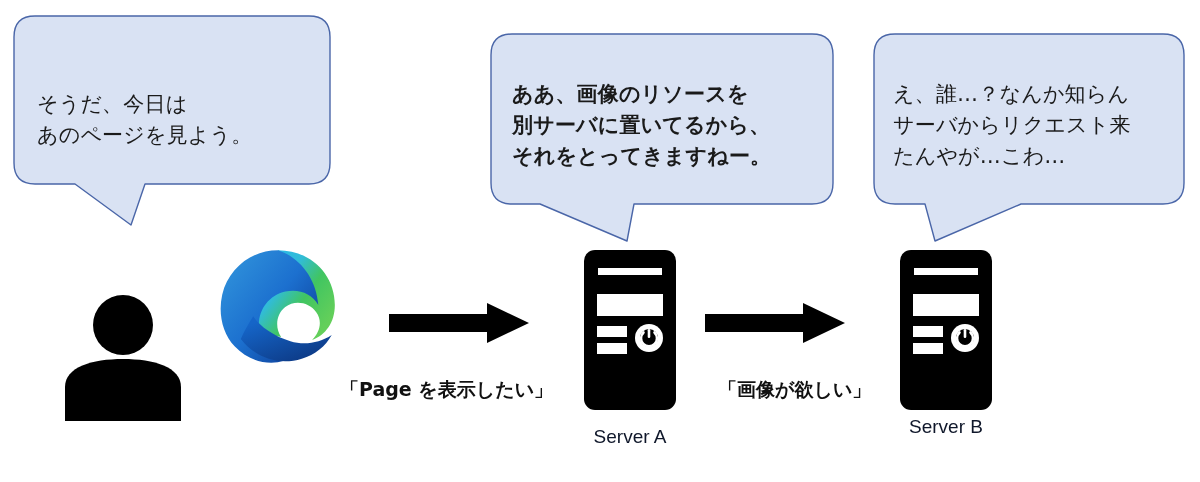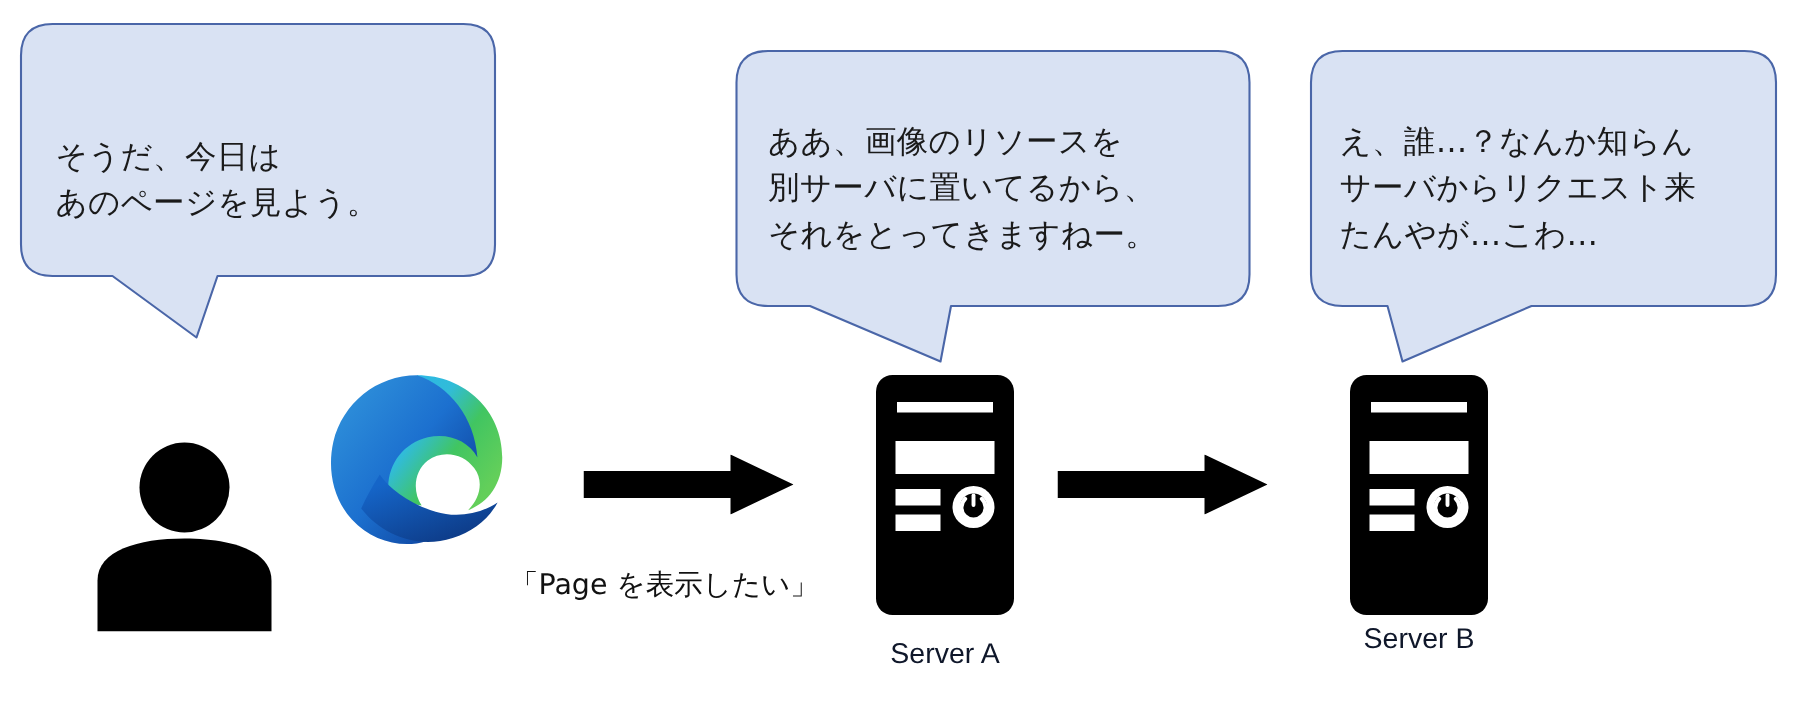--- a/index.html
+++ b/index.html
@@ -68,20 +68,21 @@
     white-space: nowrap;
   }
 
   
   .caption {
     position: absolute;
     font-family: "DejaVu Sans", "Liberation Sans", sans-serif;
     font-size: 19px;
     color: #111111;
     white-space: nowrap;
+    font-weight: bold;
   }
 </style>
 </head>
 <body>
 
 <div id="canvas">
 
   <div class="bubble-wrap" style="left:13px; top:15px; width:268px; height:212px;">
     <svg class="bubble-svg" width="318" height="212" viewBox="0 0 318 212">
       <path d="M 22,1 L 296,1 Q 317,1 317,22 L 317,148 Q 317,169 296,169
@@ -89,21 +90,21 @@
     </svg>
     <div class="bubble-text" style="left:24px; top:74px;"><span>そうだ、今日は</span>
 <span>あのページを見よう。</span></div>
   </div>
 
   <div class="bubble-wrap" style="left:490px; top:33px; width:344px; height:215px;">
     <svg class="bubble-svg" width="344" height="215" viewBox="0 0 344 215">
       <path d="M 22,1 L 322,1 Q 343,1 343,22 L 343,150 Q 343,171 322,171
                L 144,171 L 137,208 L 50,171 L 22,171 Q 1,171 1,150 L 1,22 Q 1,1 22,1 Z" fill="#d9e2f3" stroke="#4a66a8" stroke-width="1.4" stroke-linejoin="round"></path>
     </svg>
-    <div class="bubble-text" style="left:22px; top:46px;"><span>ああ、画像のリソースを</span>
+    <div class="bubble-text" style="left:22px; top:46px;font-weight:bold;"><span>ああ、画像のリソースを</span>
 <span>別サーバに置いてるから、</span>
 <span>それをとってきますねー。</span></div>
   </div>
 
   <div class="bubble-wrap" style="left:873px; top:33px; width:324px; height:215px;">
     <svg class="bubble-svg" width="312" height="215" viewBox="0 0 312 215">
       <path d="M 22,1 L 290,1 Q 311,1 311,22 L 311,150 Q 311,171 290,171
                L 148,171 L 62,208 L 52,171 L 22,171 Q 1,171 1,150 L 1,22 Q 1,1 22,1 Z" fill="#d9e2f3" stroke="#4a66a8" stroke-width="1.4" stroke-linejoin="round"></path>
     </svg>
     <div class="bubble-text" style="left:20px; top:46px;"><span>え、誰…？なんか知らん</span>
@@ -185,20 +186,21 @@
       <rect x="63.7" y="79" width="2.6" height="9" rx="1.3" fill="#ffffff"></rect>
     </svg>
   </div>
   <div class="server-label" style="left:570px; top:426px; width:120px;">Server A</div>
 
   <div class="arrow" style="left:705px; top:303px; width:140px; height:40px;">
     <svg width="140" height="40" viewBox="0 0 140 40">
       <path d="M 0,11 L 98,11 L 98,0 L 140,20 L 98,40 L 98,29 L 0,29 Z" fill="#000000"></path>
     </svg>
   </div>
+  <div class="caption" style="left:718px; top:377px;">「画像が欲しい」</div>
 
   <div class="server" style="left:900px; top:250px; width:92px; height:160px;">
     <svg width="92" height="160" viewBox="0 0 92 160">
       <rect x="0" y="0" width="92" height="160" rx="11" ry="11" fill="#000000"></rect>
       <rect x="14" y="18" width="64" height="7" fill="#ffffff"></rect>
       <rect x="13" y="44" width="66" height="22" fill="#ffffff"></rect>
       <rect x="13" y="76" width="30" height="11" fill="#ffffff"></rect>
       <rect x="13" y="93" width="30" height="11" fill="#ffffff"></rect>
       <circle cx="65" cy="88" r="14" fill="#ffffff"></circle>
       <circle cx="65" cy="88" r="9" fill="#000000"></circle>

